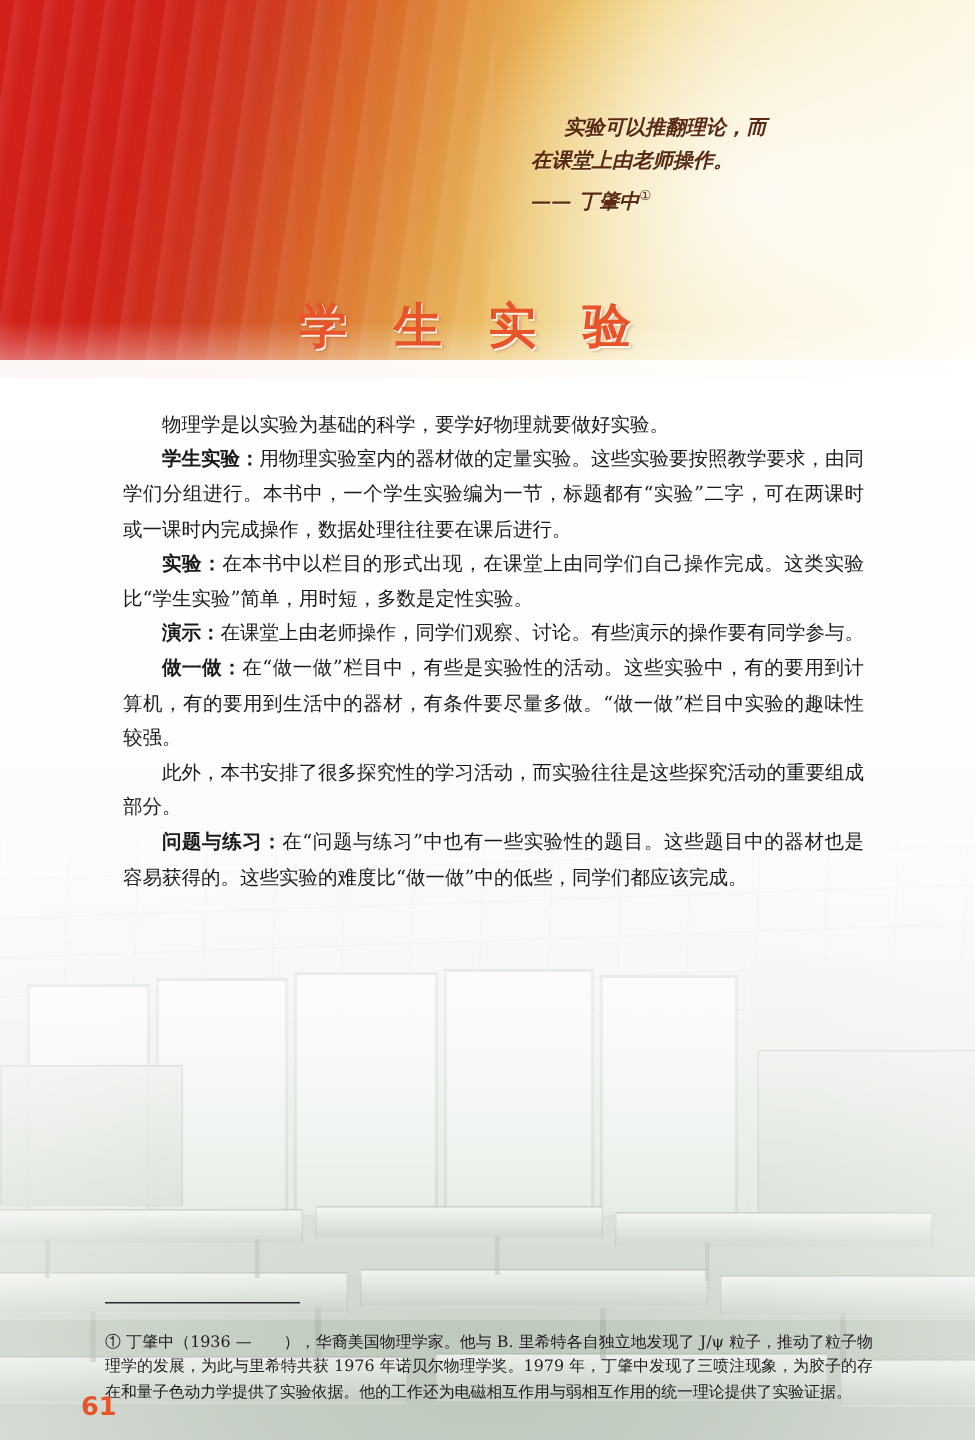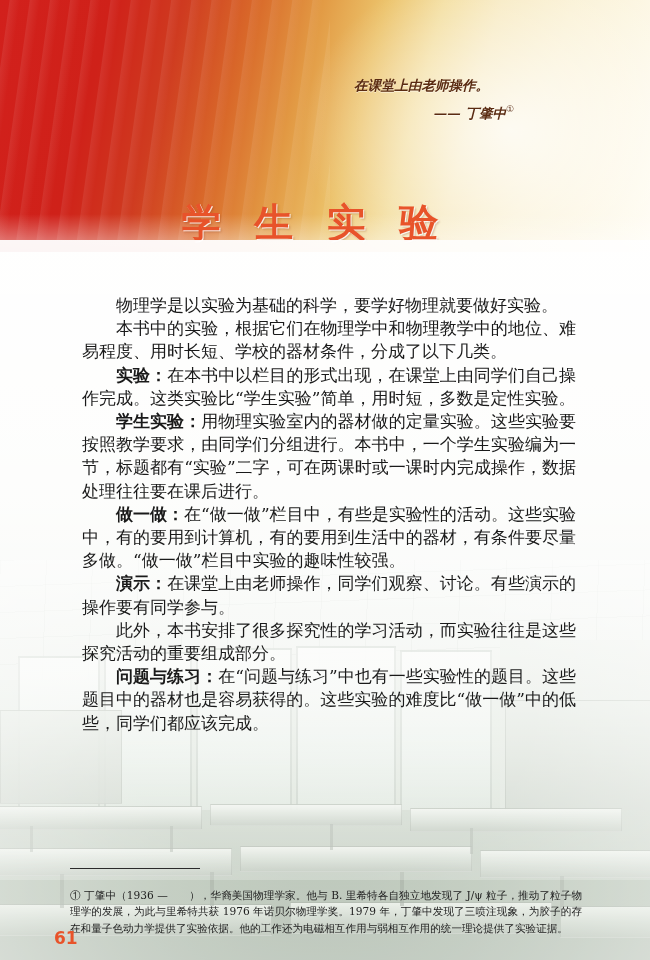--- a/index.html
+++ b/index.html
@@ -84,34 +84,34 @@
     font-weight: bold;
     font-style: italic;
     font-size: 13.5px;
     line-height: 22px;
     text-shadow: 0 1px 0 rgba(255,255,255,.5);
   }
   .epigraph .line1 { margin-left: 22px; }
   .epigraph .line2 { margin-left: 0px; }
   .epigraph .attrib {
     margin-top: 2px;
-    text-align: center;
+    text-align: left;
     padding-right: 30px;
   }
   .sup { font-size: 9px; vertical-align: super; font-style: normal; font-weight: normal;}
 
   .chapter-title {
     position: absolute;
     top: 196px;
     left: 0;
     width: 630px;
     text-align: center;
     font-family: "DejaVu Serif", "Liberation Serif", serif;
     font-weight: bold;
-    font-size: 39px;
+    font-size: 32px;
     letter-spacing: 10px;
     color: #e8532a;
     text-shadow: 1px 1px 0 rgba(255,255,255,.85), 2px 2px 2px rgba(120,40,10,.25);
   }
 
   
   .photo {
     position: absolute;
     left: 0;
     top: 560px;
@@ -169,24 +169,24 @@
   .page-whitewash {
     position: absolute; left: 0; top: 240px; width: 650px; height: 640px;
     background: linear-gradient(180deg, rgba(255,255,255,.96) 0%, rgba(255,255,255,.85) 40%, rgba(255,255,255,.55) 72%, rgba(255,255,255,.22) 100%);
     pointer-events: none;
   }
 
   
   .content {
     position: absolute;
     left: 82px;
-    top: 294px;
+    top: 272px;
     width: 494px;
     font-family: "DejaVu Serif", "Liberation Serif", serif;
-    font-size: 17px;
+    font-size: 13px;
     line-height: 23.2px;
     color: #1a1a1a;
     text-align: justify;
   }
   .content p {
     margin: 0 0 0 0;
     text-indent: 2em;
   }
   .content p .lead {
     font-weight: bold;
@@ -229,20 +229,21 @@
 <div class="page">
 
   <div class="banner">
     <div class="banner-red"></div>
     <div class="banner-stripes"></div>
     <div class="banner-glow"></div>
     <div class="banner-fade"></div>
     <div class="banner-bottomband"></div>
 
     <div class="epigraph">
+      <div class="line1">实验可以推翻理论，而</div>
       <div class="line2">在课堂上由老师操作。</div>
       <div class="attrib"><span>—— 丁肇中</span><span class="sup">①</span></div>
     </div>
   </div>
 
   <div class="chapter-title">学 生 实 验</div>
 
   <div class="photo">
     <div class="ph-sky"></div>
     <div class="ph-ceiling"></div>
@@ -282,25 +283,24 @@
     <div class="ph-leg" style="left:400px; top:312px; width:4px; height:34px;"></div>
     <div class="ph-leg" style="left:560px; top:316px; width:4px; height:34px;"></div>
 
     <div class="ph-vign"></div>
   </div>
 
   <div class="page-whitewash"></div>
 
   <div class="content">
     <p><span>物理学是以实验为基础的科学，要学好物理就要做好实验。</span></p>
-    <p><span>本书中的实验，根据它们在物理学中和物理教学中的地位、难易程度、用时长短、学校的器材条件，分成了以下几类。</span></p>
+    <p><span class="lead">学生实验：</span><span>用物理实验室内的器材做的定量实验。这些实验要按照教学要求，由同学们分组进行。本书中，一个学生实验编为一节，标题都有“实验”二字，可在两课时或一课时内完成操作，数据处理往往要在课后进行。</span></p>
     <p><span class="lead">实验：</span><span>在本书中以栏目的形式出现，在课堂上由同学们自己操作完成。这类实验比“学生实验”简单，用时短，多数是定性实验。</span></p>
-    <p><span class="lead">学生实验：</span><span>用物理实验室内的器材做的定量实验。这些实验要按照教学要求，由同学们分组进行。本书中，一个学生实验编为一节，标题都有“实验”二字，可在两课时或一课时内完成操作，数据处理往往要在课后进行。</span></p>
+    <p><span class="lead">演示：</span><span>在课堂上由老师操作，同学们观察、讨论。有些演示的操作要有同学参与。</span></p>
     <p><span class="lead">做一做：</span><span>在“做一做”栏目中，有些是实验性的活动。这些实验中，有的要用到计算机，有的要用到生活中的器材，有条件要尽量多做。“做一做”栏目中实验的趣味性较强。</span></p>
-    <p><span class="lead">演示：</span><span>在课堂上由老师操作，同学们观察、讨论。有些演示的操作要有同学参与。</span></p>
     <p><span>此外，本书安排了很多探究性的学习活动，而实验往往是这些探究活动的重要组成部分。</span></p>
     <p><span class="lead">问题与练习：</span><span>在“问题与练习”中也有一些实验性的题目。这些题目中的器材也是容易获得的。这些实验的难度比“做一做”中的低些，同学们都应该完成。</span></p>
   </div>
 
   <div class="footnote-rule"></div>
   <div class="footnote">① 丁肇中（1936 —　　），华裔美国物理学家。他与 B. 里希特各自独立地发现了 J/ψ 粒子，推动了粒子物理学的发展，为此与里希特共获 1976 年诺贝尔物理学奖。1979 年，丁肇中发现了三喷注现象，为胶子的存在和量子色动力学提供了实验依据。他的工作还为电磁相互作用与弱相互作用的统一理论提供了实验证据。</div>
 
   <div class="page-number">61</div>
 
 </div>

